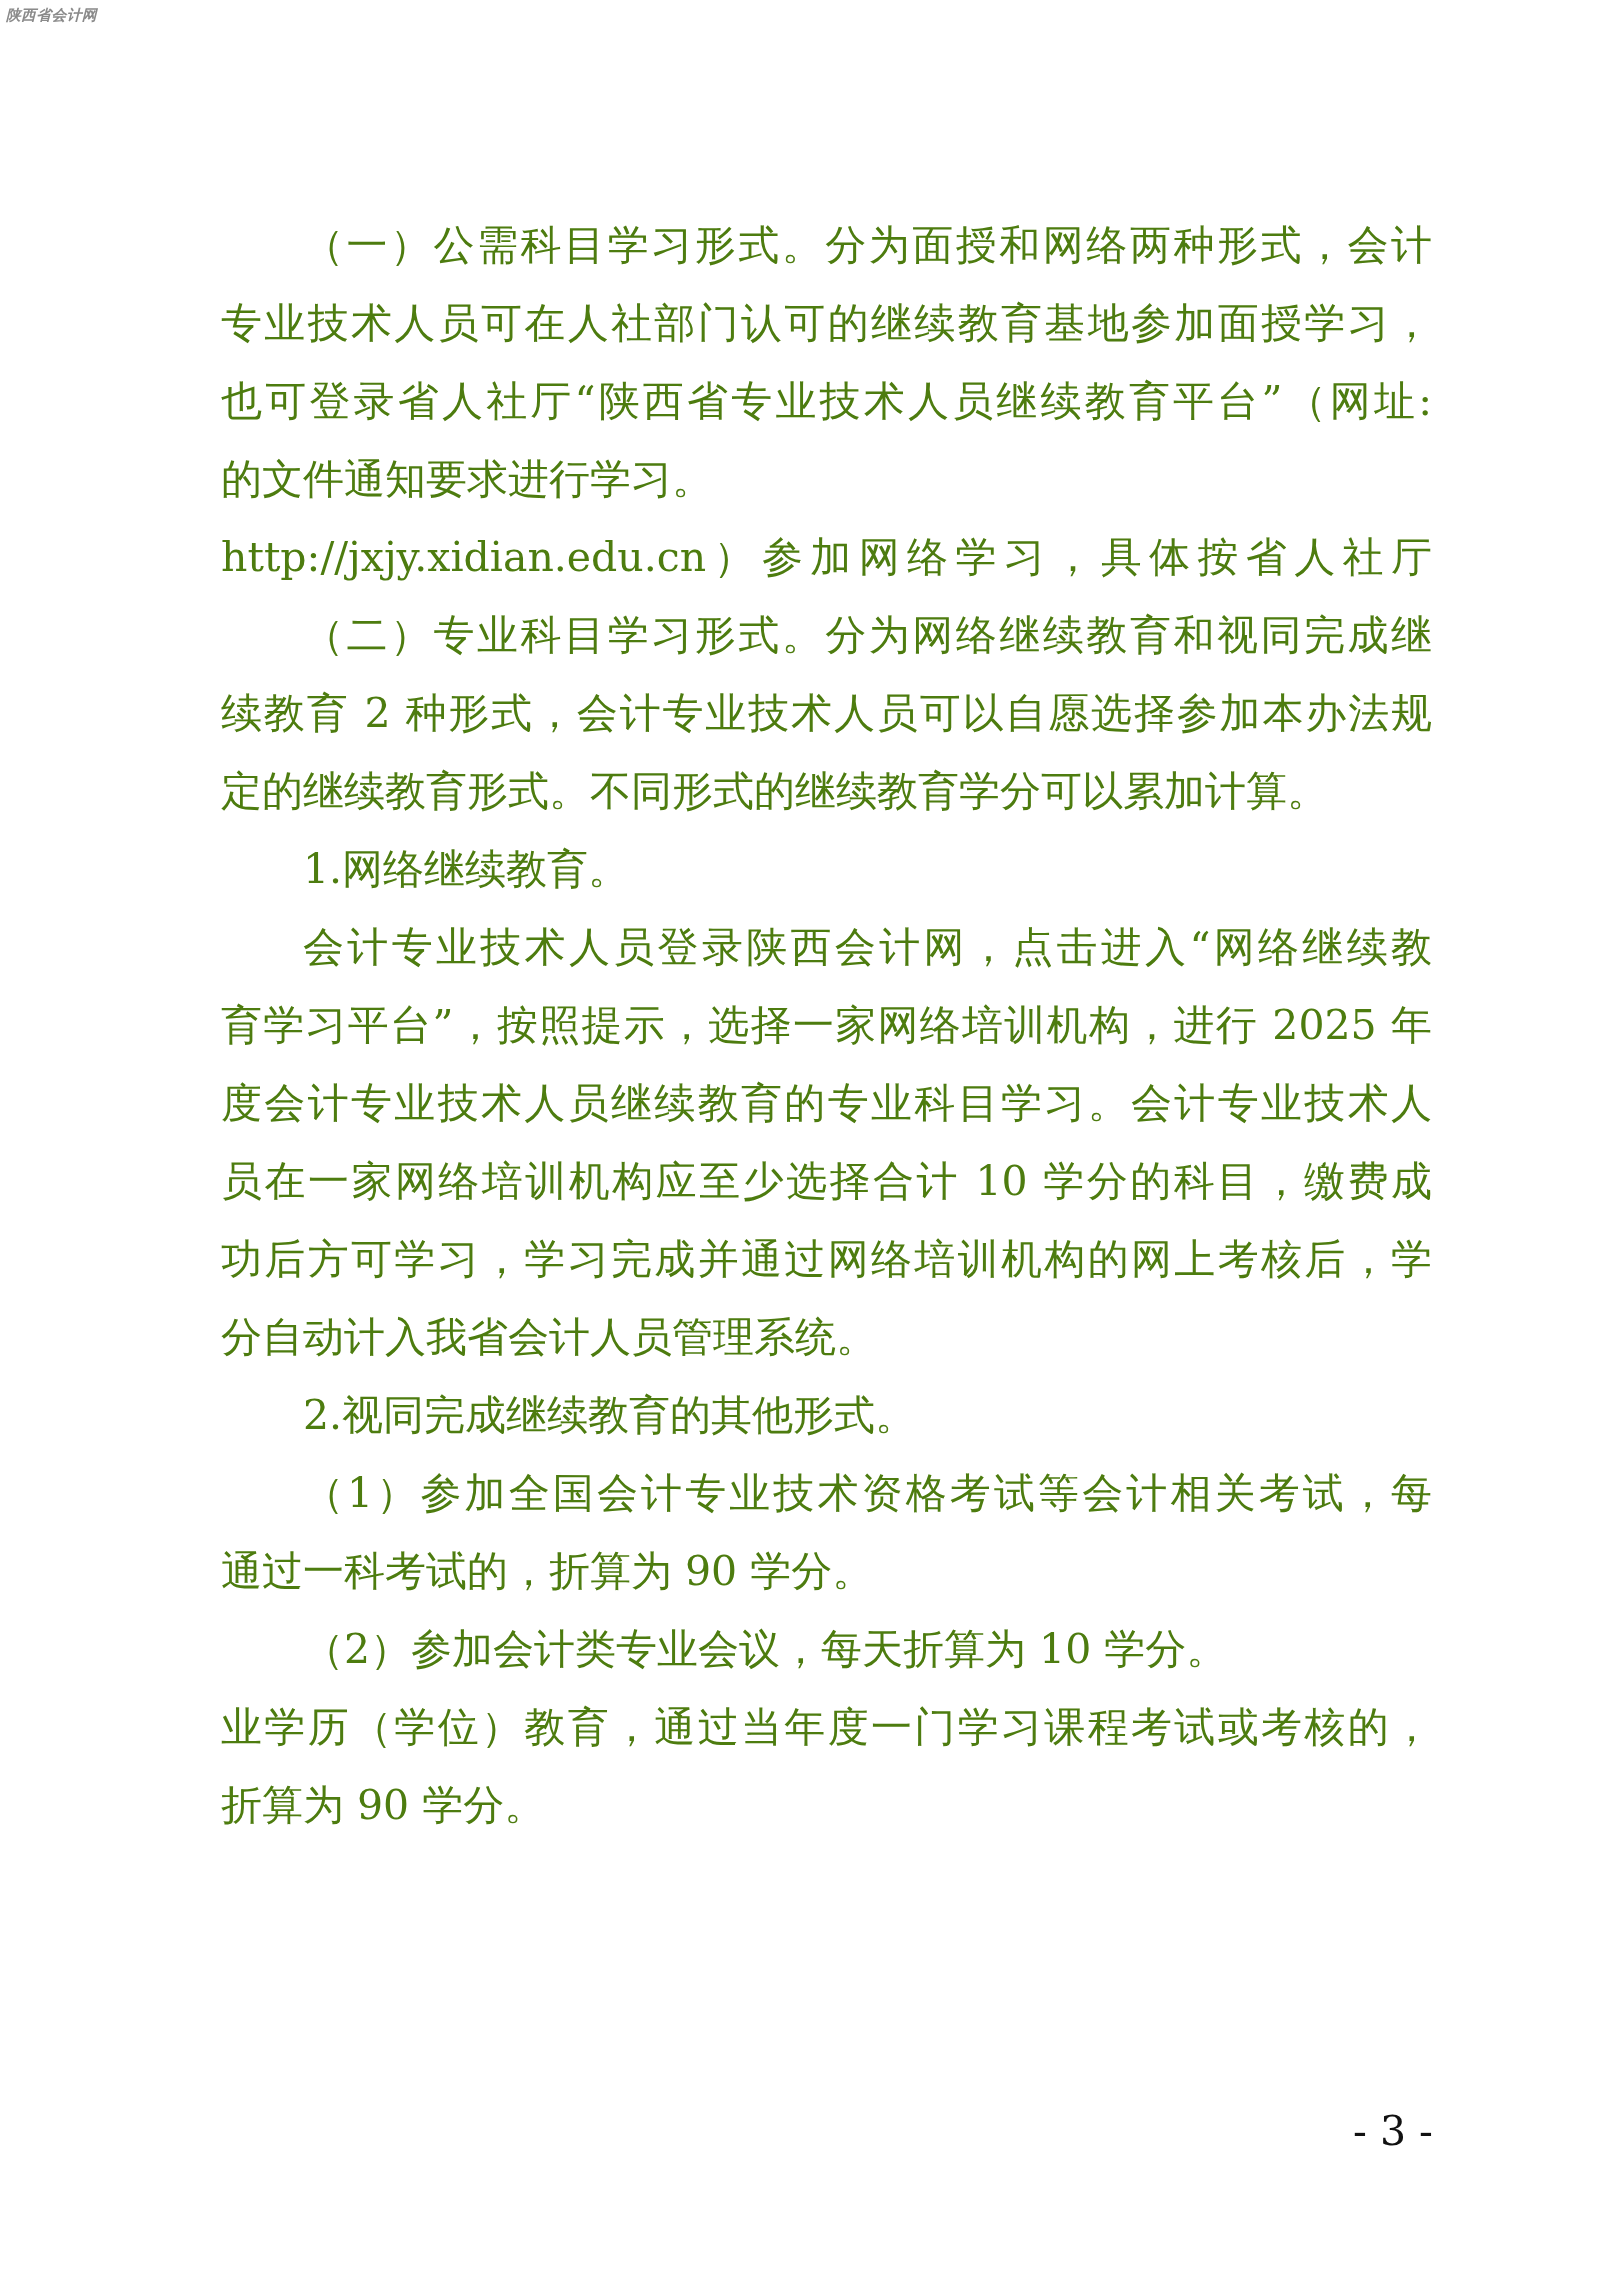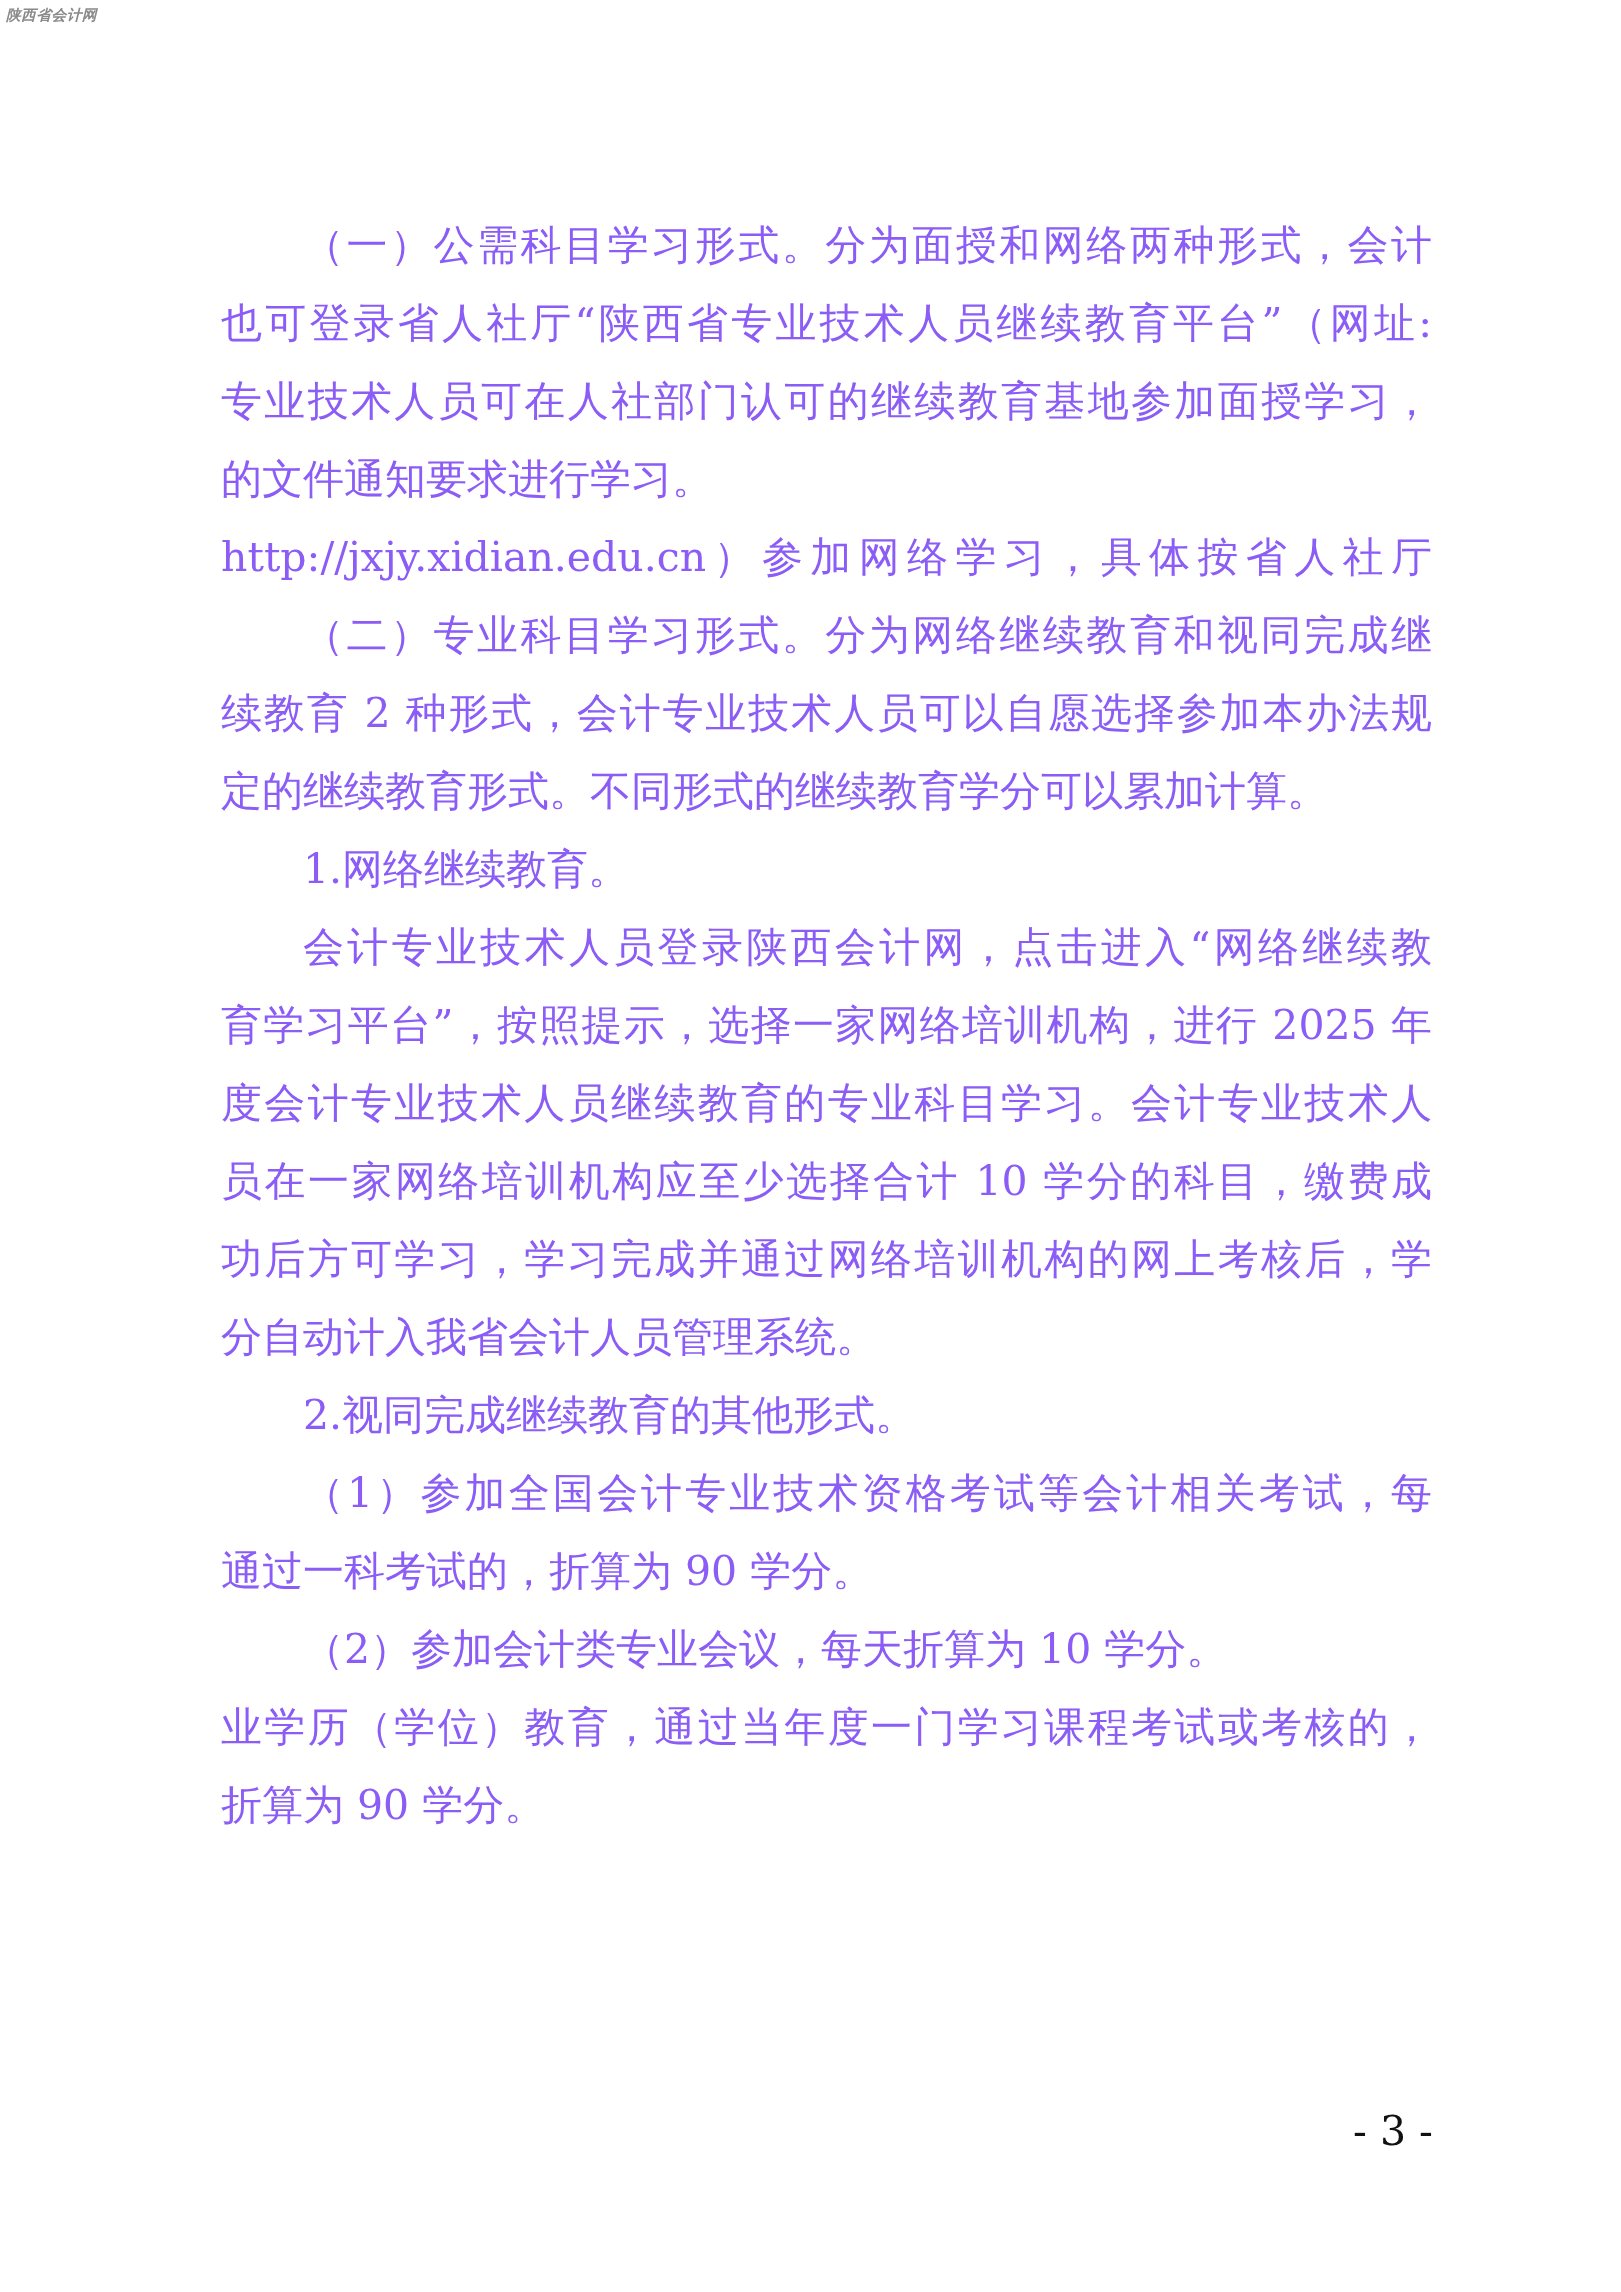--- a/index.html
+++ b/index.html
@@ -4,21 +4,21 @@
 <style>
   html, body { margin: 0; padding: 0; background: #ffffff; }
   body { width: 1621px; height: 2293px; position: relative; overflow: hidden; }
   .watermark {
     position: absolute; left: 5.9px; top: 5.9px;
     font-family: Liberation Serif, serif; font-size: 14.7px; font-style: italic; font-weight: bold;
     color: #8a8a8a; letter-spacing: 0.5px;
   }
   .page {
     position: absolute; left: 221px; top: 206px; width: 1211px;
-    font-family: "DejaVu Serif", serif; font-size: 41px; color: #8b5cf6;
+    font-family: "DejaVu Serif", serif; font-size: 41px; color: #4d7c0f;
   }
   .line {
     height: 78px; line-height: 78px; white-space: nowrap;
     text-align: justify; text-align-last: justify;
     letter-spacing: 0px;
   }
   .line.last { text-align-last: left; }
   .line.indent { padding-left: 82px; }
   .page-number {
     position: absolute; left: 1353px; top: 2107px;
@@ -26,22 +26,22 @@
   }
 </style>
 </head>
 <body>
 
 <div class="watermark">陕西省会计网</div>
 
 <div class="page">
 
   <div class="line indent">（一）公需科目学习形式。分为面授和网络两种形式，会计</div>
+  <div class="line">专业技术人员可在人社部门认可的继续教育基地参加面授学习，</div>
   <div class="line">也可登录省人社厅“陕西省专业技术人员继续教育平台”（网址:</div>
-  <div class="line">专业技术人员可在人社部门认可的继续教育基地参加面授学习，</div>
   <div class="line last">的文件通知要求进行学习。</div>
   <div class="line">http://jxjy.xidian.edu.cn）参加网络学习，具体按省人社厅</div>
 
   <div class="line indent">（二）专业科目学习形式。分为网络继续教育和视同完成继</div>
   <div class="line">续教育 2 种形式，会计专业技术人员可以自愿选择参加本办法规</div>
   <div class="line last">定的继续教育形式。不同形式的继续教育学分可以累加计算。</div>
 
   <div class="line indent last">1.网络继续教育。</div>
 
   <div class="line indent">会计专业技术人员登录陕西会计网，点击进入“网络继续教</div>

